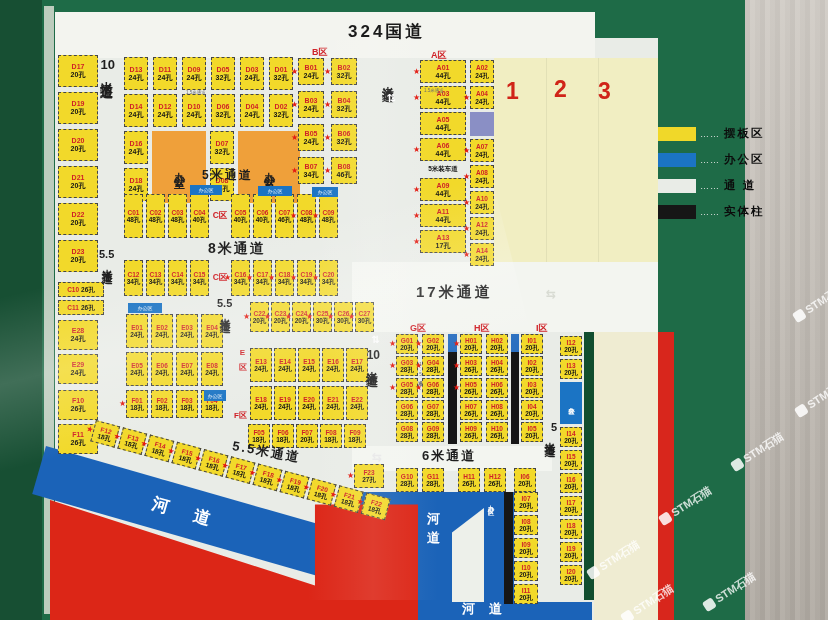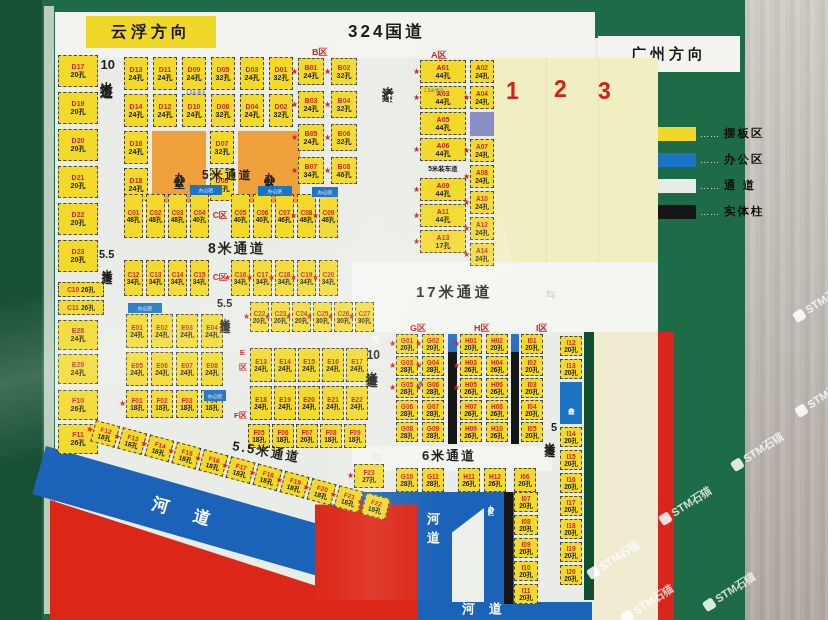--- a/index.html
+++ b/index.html
@@ -87,23 +87,21 @@
 <body>
 
 <div class="photo">
   <div class="floor"></div>
   <div class="board-edge"></div>
   <div class="board-frame"></div>
   <div class="map"></div>
 
   <div class="band" style="left:55px;top:12px;width:540px;height:46px;"></div>
   <div class="gz-patch"></div>
-  <div class="yunfu">云浮方向</div>
   <div class="roadtitle">324国道</div>
-  <div class="gztitle">广州方向</div>
 
   <div class="zone123">
     <div class="sep" style="left:52px;"></div>
     <div class="sep" style="left:104px;"></div>
   </div>
   <span class="bignum" style="left:506px;top:78px;">1</span>
   <span class="bignum" style="left:554px;top:76px;">2</span>
   <span class="bignum" style="left:598px;top:78px;">3</span>
 
   <div class="band17"></div>

